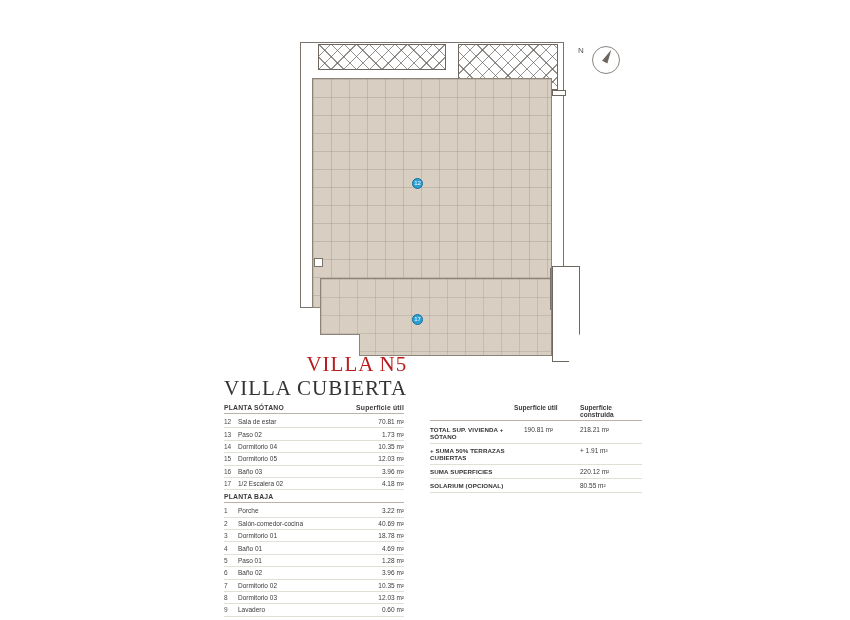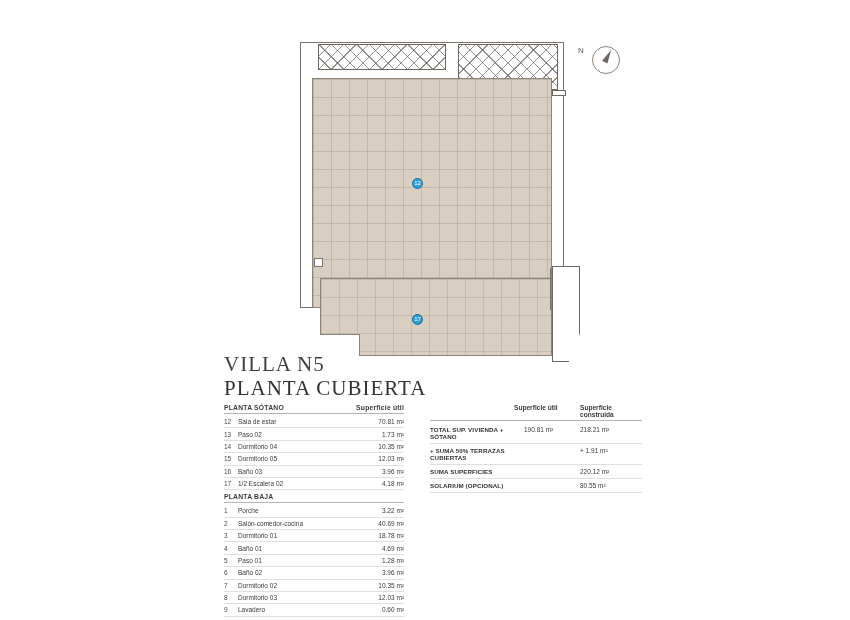--- a/index.html
+++ b/index.html
@@ -200,22 +200,23 @@
   
   #title-block {
     position: absolute;
     left: 224px;
     top: 352px;
     font-family: "Liberation Serif", serif;
   }
   #title-block .t1 {
     font-size: 21px;
     letter-spacing: 1px;
-    color: #404040;
+    color: #b91c1c;
     line-height: 24px;
+    text-align: right;
   }
   #title-block .t2 {
     font-size: 21px;
     letter-spacing: 1px;
     color: #333;
     line-height: 24px;
   }
 
   
   #left-table {
@@ -338,21 +339,21 @@
 
   <div id="north">
     <div class="circle"></div>
     <div class="needle"></div>
     <div class="n-label">N</div>
   </div>
 
 
   <div id="title-block">
     <div class="t1">VILLA N5</div>
-    <div class="t2">PLANTA CUBIERTA</div>
+    <div class="t2">VILLA CUBIERTA</div>
   </div>
 
   <div id="left-table">
     <div class="hdr-row">
       <span>PLANTA SÓTANO</span>
       <span>Superficie útil</span>
     </div>
 
     <div class="row">
       <span class="num">12</span>

